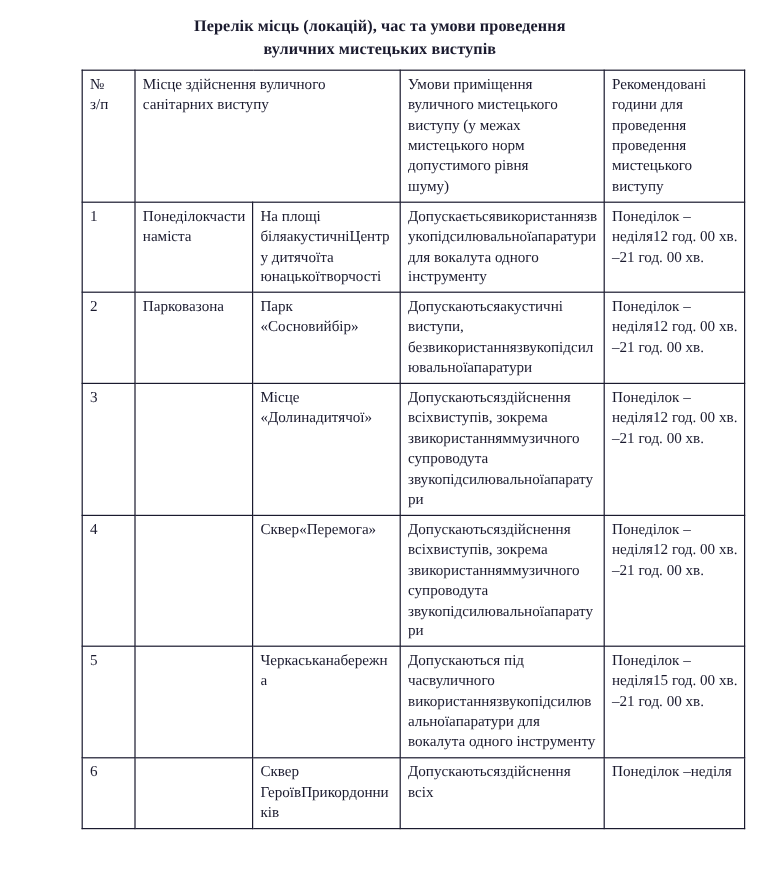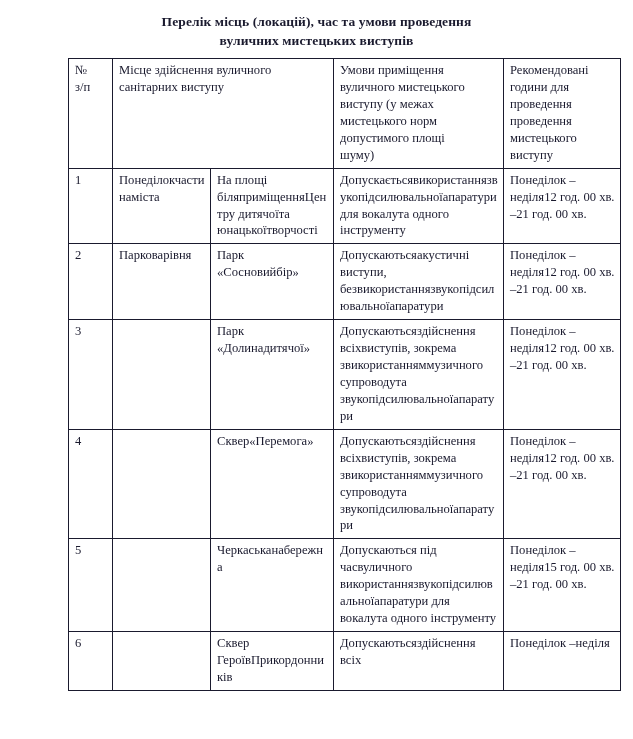--- a/index.html
+++ b/index.html
@@ -108,56 +108,56 @@
                 <span class="ln">Місце здійснення вуличного</span>
                 <span class="ln">санітарних виступу</span>
               </span>
             </td>
           <td>
               <span class="cell-lines">
                 <span class="ln">Умови приміщення</span>
                 <span class="ln">вуличного мистецького</span>
                 <span class="ln">виступу (у межах</span>
                 <span class="ln">мистецького норм</span>
-                <span class="ln">допустимого площі</span>
+                <span class="ln">допустимого рівня</span>
                 <span class="ln">шуму)</span>
               </span>
             </td>
           <td>
               <span class="cell-lines">
                 <span class="ln">Рекомендовані</span>
                 <span class="ln">години для</span>
                 <span class="ln">проведення</span>
                 <span class="ln">проведення</span>
                 <span class="ln">мистецького</span>
                 <span class="ln">виступу</span>
               </span>
             </td>
         </tr>
 
         <tr>
           <td class="num-cell">1</td>
           <td><span class="ln">Понеділок</span><span class="ln">частина</span><span class="ln">міста</span></td>
-          <td><span class="ln">На площі біля</span><span class="ln">приміщення</span><span class="ln">Центру дитячої</span><span class="ln">та юнацької</span><span class="ln">творчості</span></td>
+          <td><span class="ln">На площі біля</span><span class="ln">акустичні</span><span class="ln">Центру дитячої</span><span class="ln">та юнацької</span><span class="ln">творчості</span></td>
           <td><span class="ln">Допускається</span><span class="ln">використання</span><span class="ln">звукопідсилювальної</span><span class="ln">апаратури для вокалу</span><span class="ln">та одного інструменту</span></td>
           <td><span class="ln">Понеділок –</span><span class="ln">неділя</span><span class="ln">12 год. 00 хв. –</span><span class="ln">21 год. 00 хв.</span></td>
         </tr>
 
         <tr>
           <td class="num-cell">2</td>
-          <td><span class="ln">Паркова</span><span class="ln">рівня</span></td>
+          <td><span class="ln">Паркова</span><span class="ln">зона</span></td>
           <td><span class="ln">Парк «Сосновий</span><span class="ln">бір»</span></td>
           <td><span class="ln">Допускаються</span><span class="ln">акустичні виступи, без</span><span class="ln">використання</span><span class="ln">звукопідсилювальної</span><span class="ln">апаратури</span></td>
           <td><span class="ln">Понеділок –</span><span class="ln">неділя</span><span class="ln">12 год. 00 хв. –</span><span class="ln">21 год. 00 хв.</span></td>
         </tr>
 
         <tr>
           <td class="num-cell">3</td>
           <td></td>
-          <td><span class="ln">Парк «Долина</span><span class="ln">дитячої»</span></td>
+          <td><span class="ln">Місце «Долина</span><span class="ln">дитячої»</span></td>
           <td><span class="ln">Допускаються</span><span class="ln">здійснення всіх</span><span class="ln">виступів, зокрема з</span><span class="ln">використанням</span><span class="ln">музичного супроводу</span><span class="ln">та звукопідсилювальної</span><span class="ln">апаратури</span></td>
           <td><span class="ln">Понеділок –</span><span class="ln">неділя</span><span class="ln">12 год. 00 хв. –</span><span class="ln">21 год. 00 хв.</span></td>
         </tr>
 
         <tr>
           <td class="num-cell">4</td>
           <td></td>
           <td><span class="ln">Сквер</span><span class="ln">«Перемога»</span></td>
           <td><span class="ln">Допускаються</span><span class="ln">здійснення всіх</span><span class="ln">виступів, зокрема з</span><span class="ln">використанням</span><span class="ln">музичного супроводу</span><span class="ln">та звукопідсилювальної</span><span class="ln">апаратури</span></td>
           <td><span class="ln">Понеділок –</span><span class="ln">неділя</span><span class="ln">12 год. 00 хв. –</span><span class="ln">21 год. 00 хв.</span></td>

